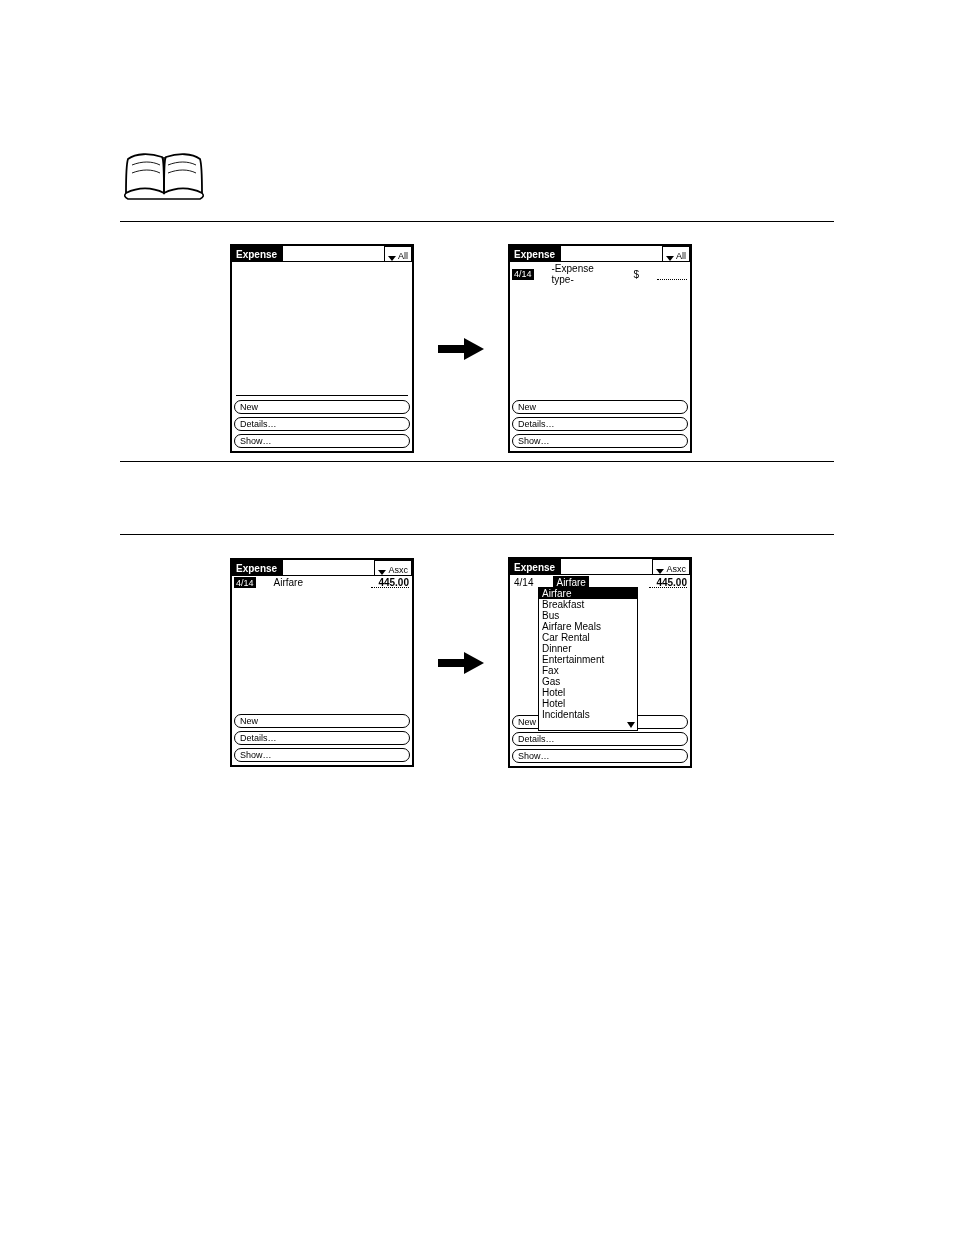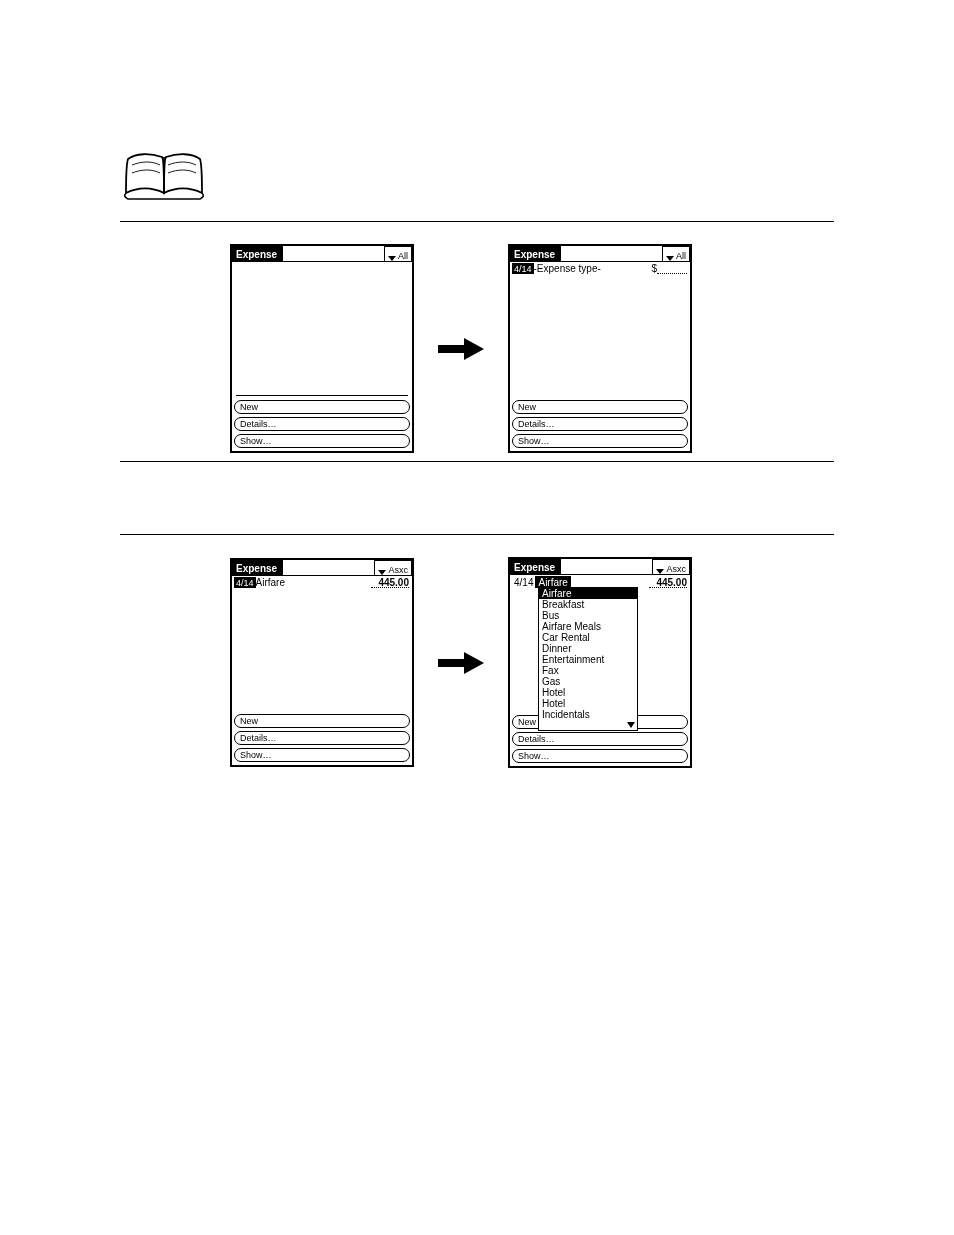--- a/index.html
+++ b/index.html
@@ -107,21 +107,21 @@
     background:#fff;
     white-space: nowrap;
   }
 
   
   .exp-row {
     display: flex;
     align-items: center;
     font-size: 10px;
     padding: 1px 3px 0 2px;
-    gap: 0;
+    gap: 18px;
   }
   .date-chip {
     background: #000;
     color: #fff;
     font-size: 9px;
     padding: 0 2px;
     height: 11px;
     display:flex;align-items:center;
   }
   .date-plain {

